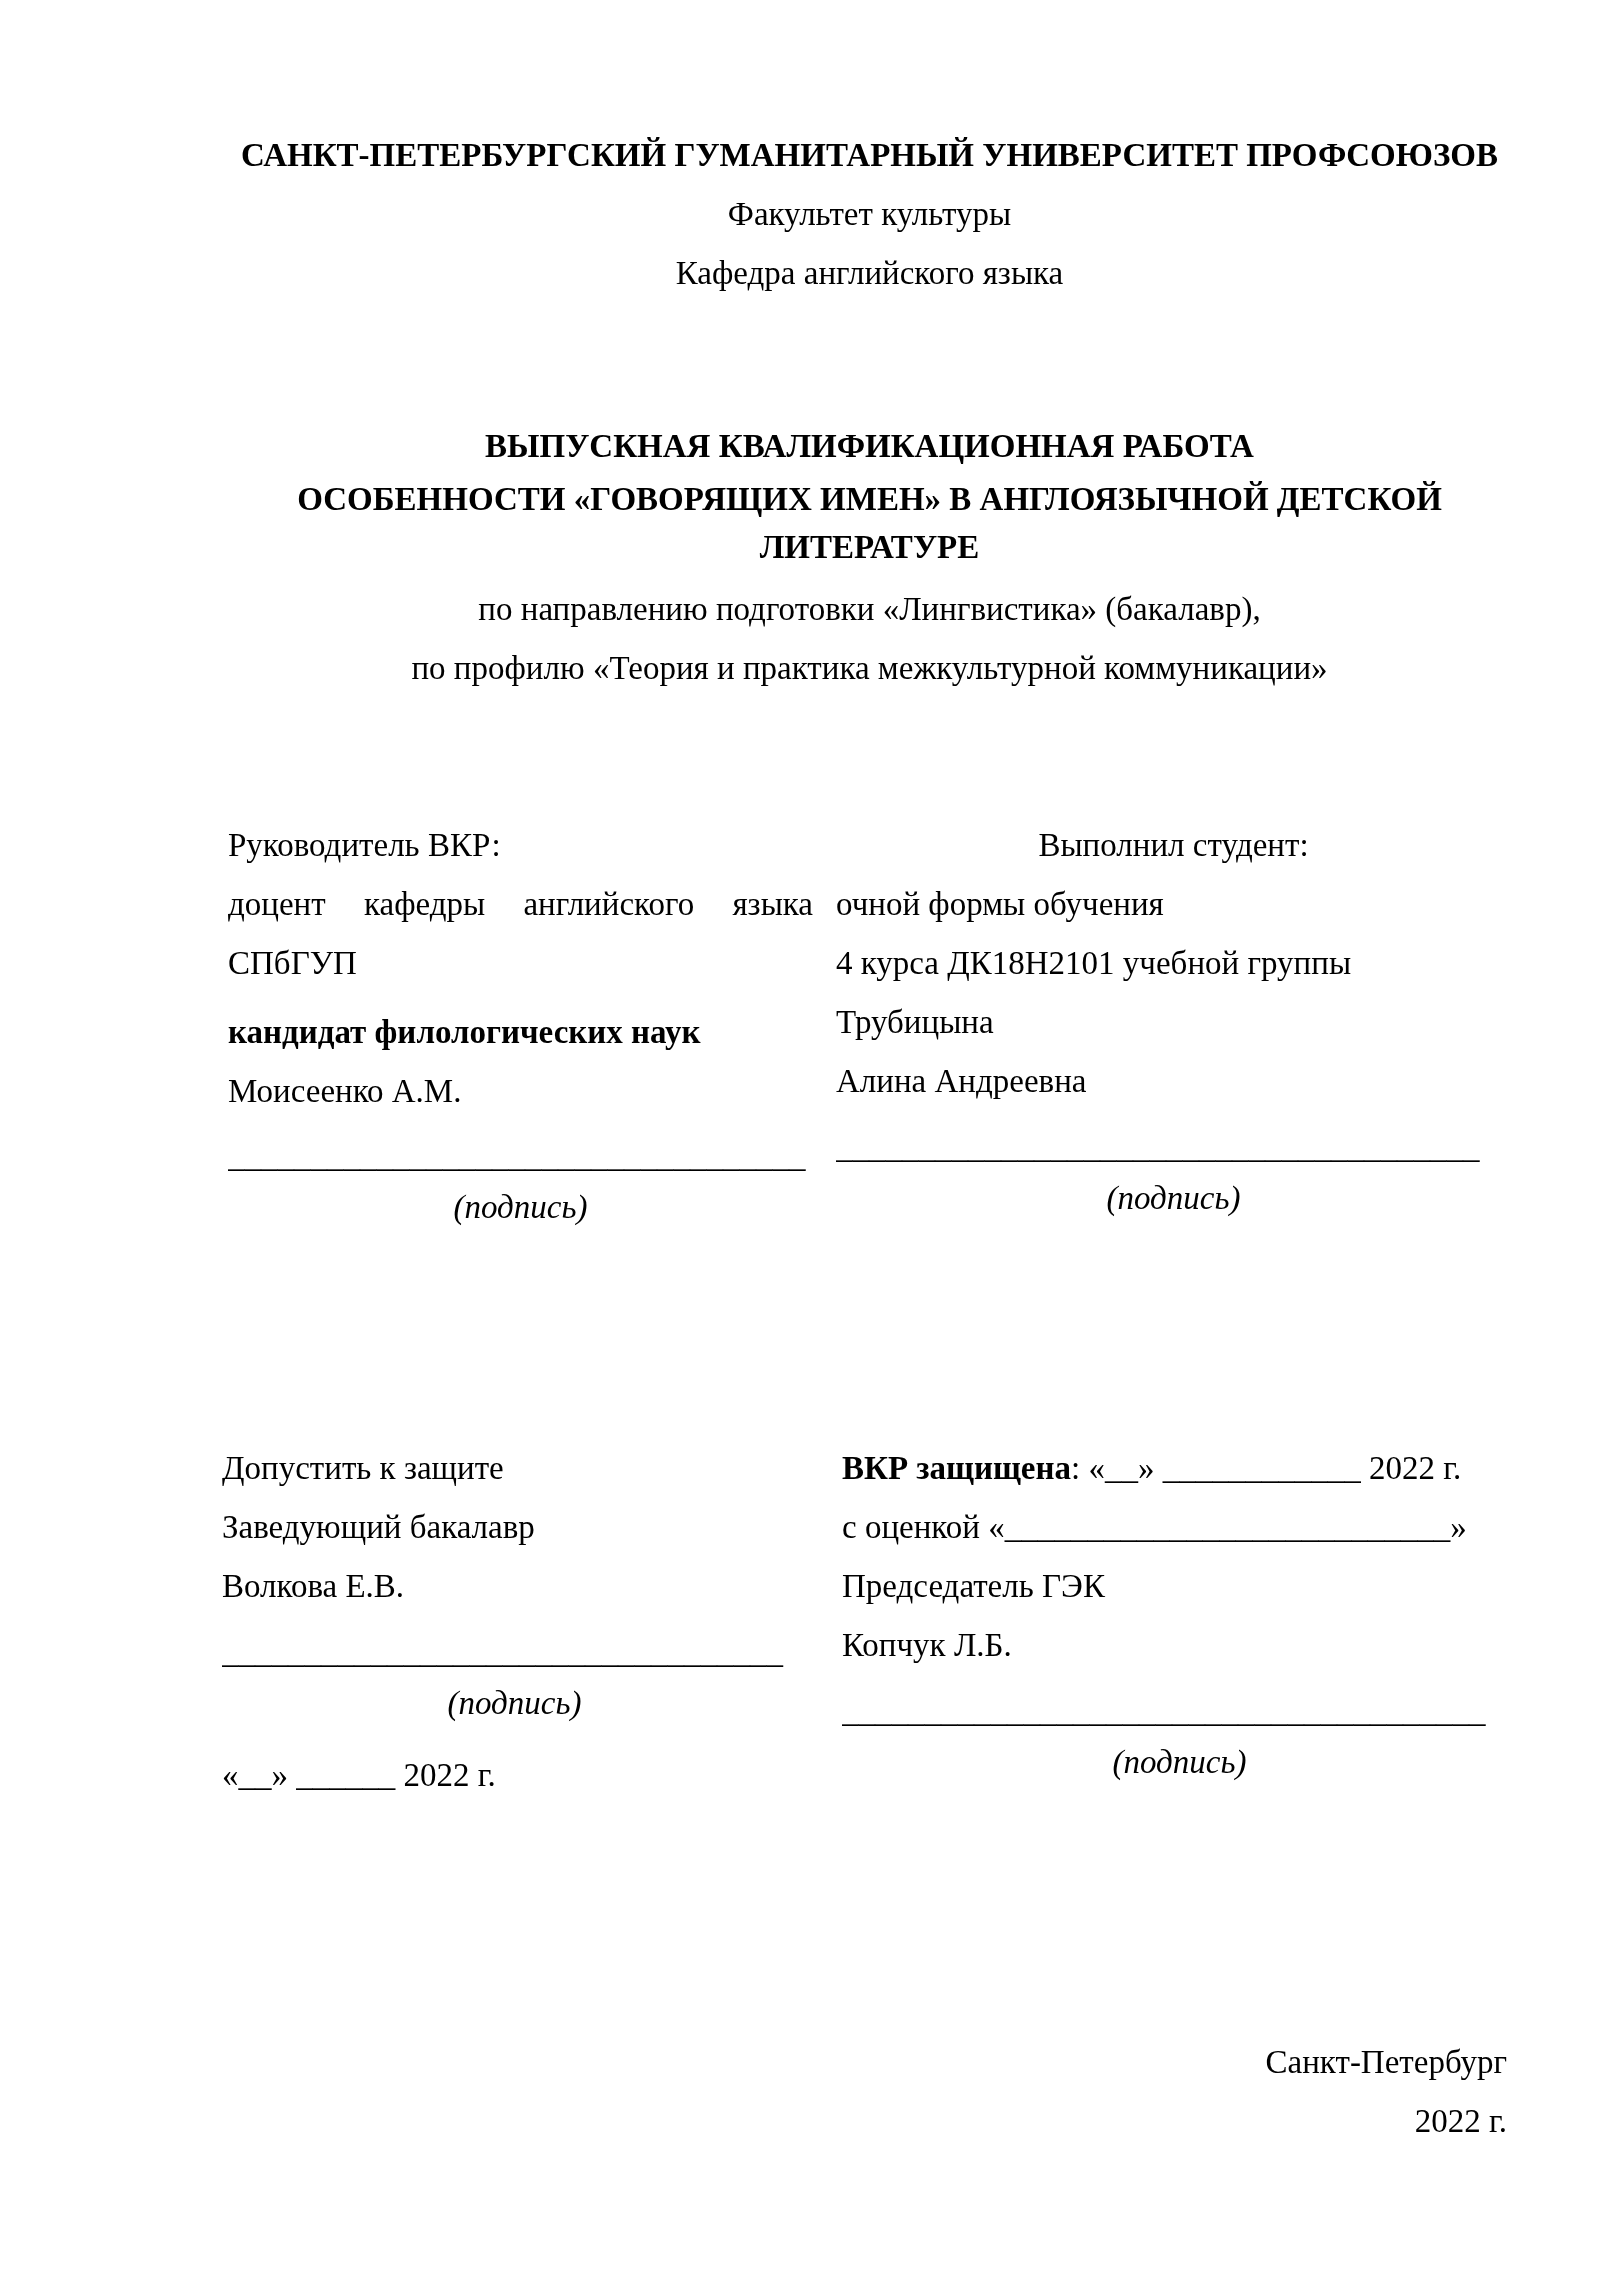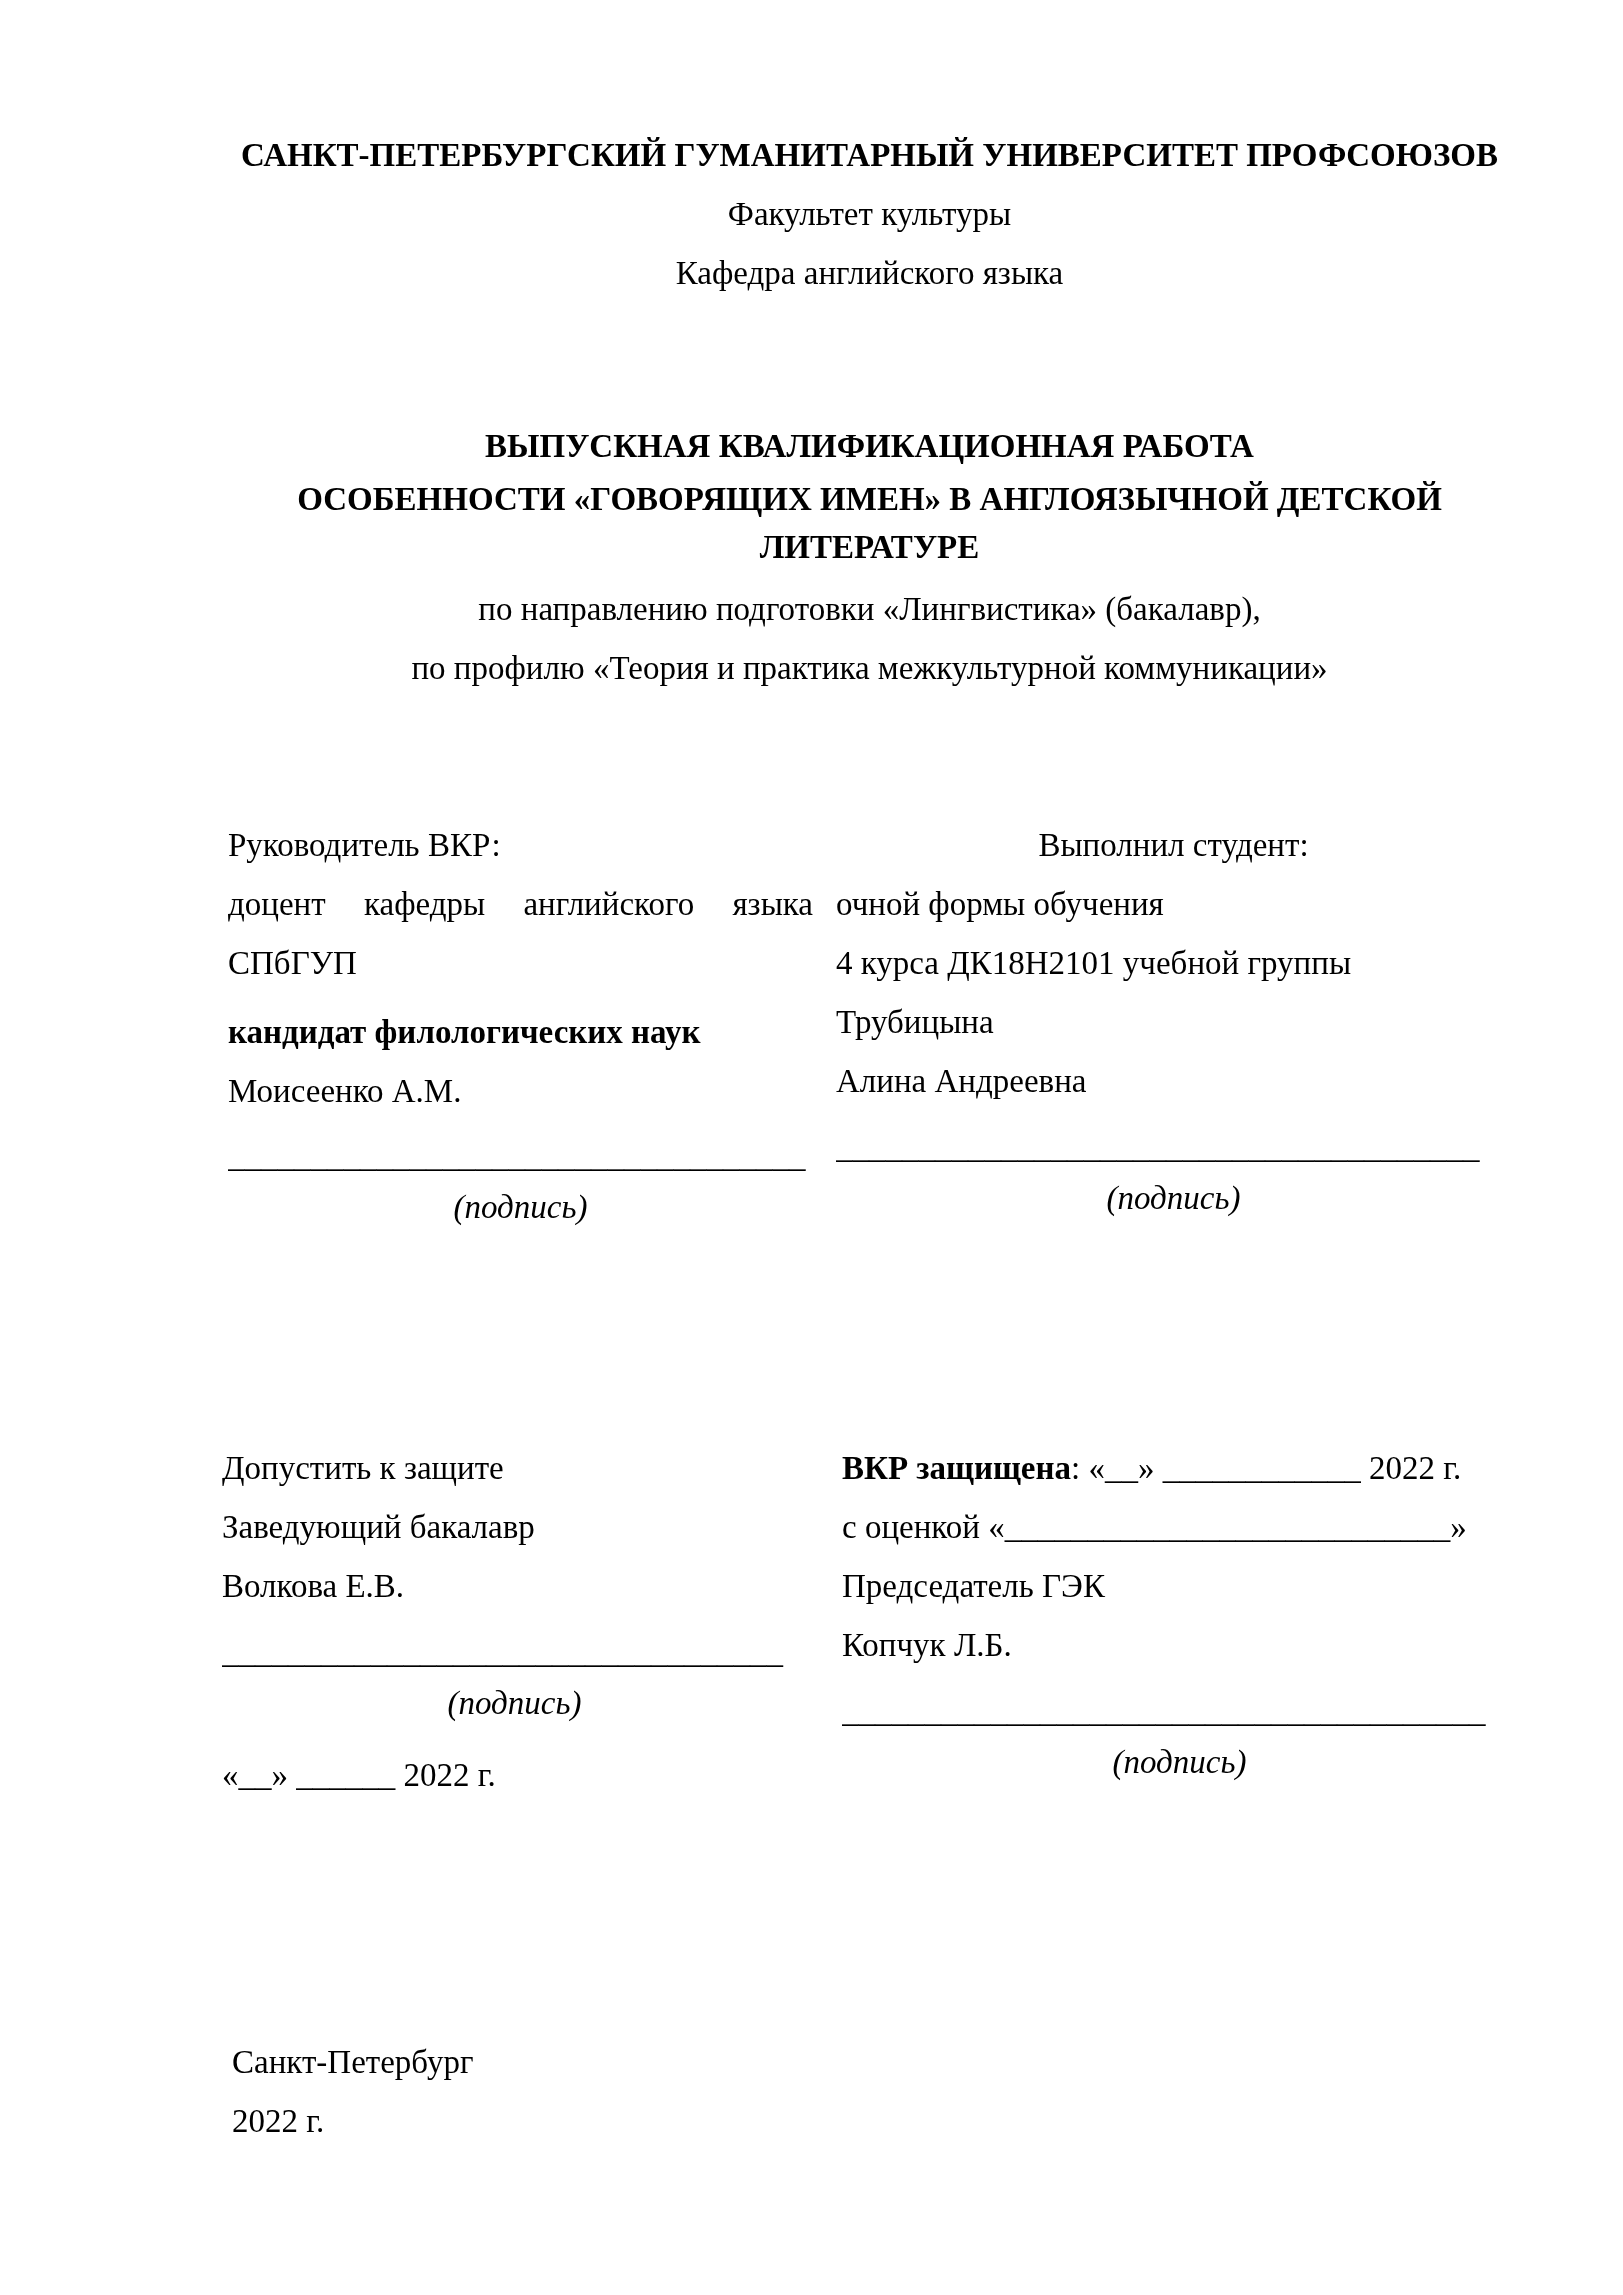--- a/index.html
+++ b/index.html
@@ -63,21 +63,21 @@
     line-height: 1.15;
     margin-top: 3.1px;
   }
   .date-line { margin-top: 23.6px; }
 
   .grade-line { white-space: nowrap; overflow: hidden; }
 
   
   .doc-footer {
     margin-top: 228px;
-    text-align: left;
+    text-align: right;
   }
 </style>
 </head>
 <body>
 
 <div class="page">
 
   <header class="doc-header">
     <div class="university">САНКТ-ПЕТЕРБУРГСКИЙ ГУМАНИТАРНЫЙ УНИВЕРСИТЕТ ПРОФСОЮЗОВ</div>
     <div>Факультет культуры</div>

